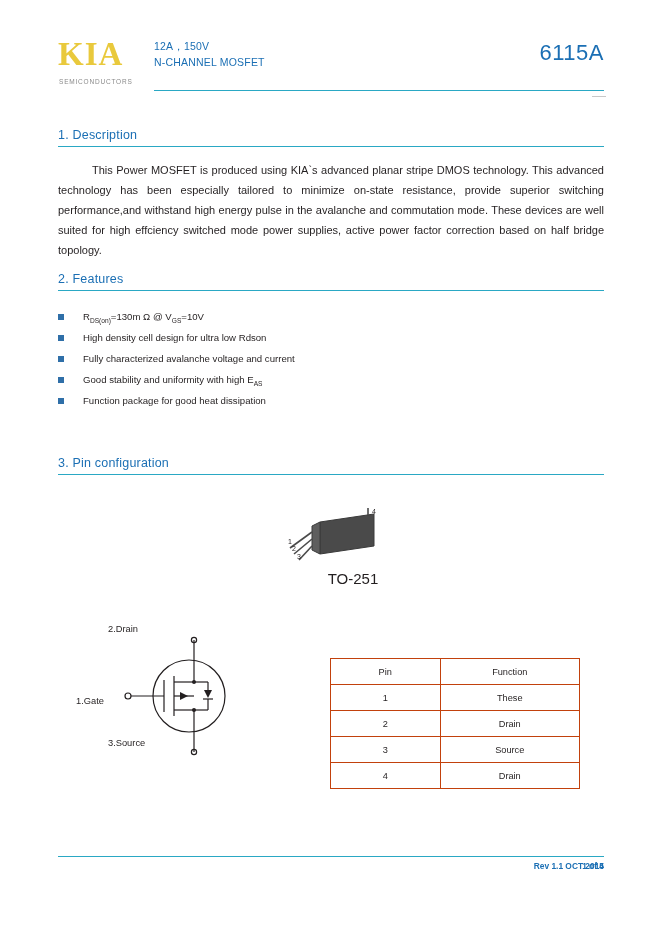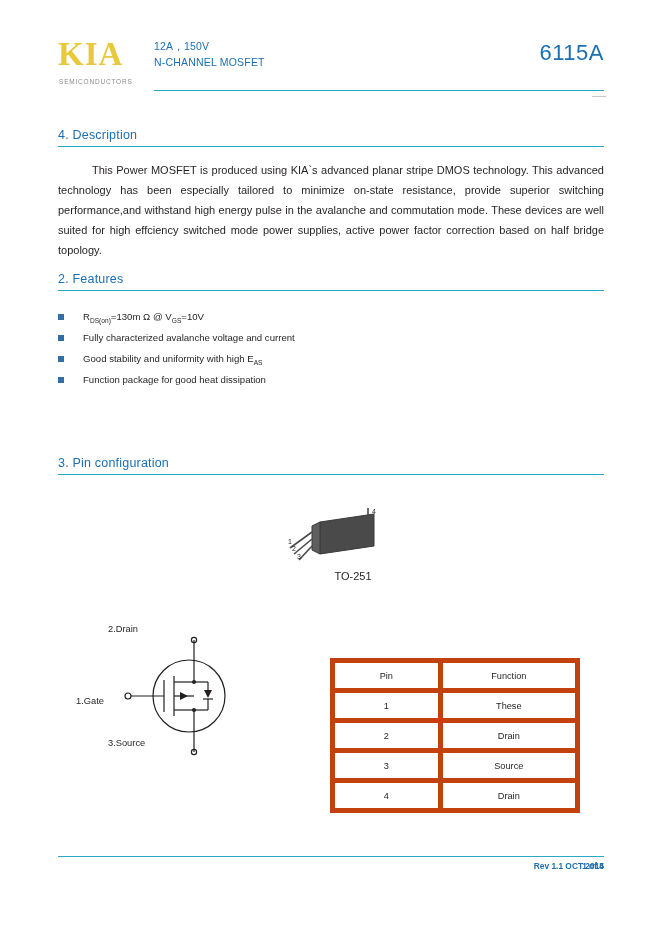--- a/index.html
+++ b/index.html
@@ -160,21 +160,21 @@
     top: 508px;
     width: 130px;
     height: 82px;
   }
   .pkg-label {
     position: absolute;
     left: 288px;
     top: 570px;
     width: 130px;
     text-align: center;
-    font-size: 11px;
+    font-size: 15px;
     color: #231f20;
   }
 
   .schem-wrap {
     position: absolute;
     left: 76px;
     top: 620px;
     width: 230px;
     height: 150px;
   }
@@ -190,21 +190,21 @@
 
   
   .pin-table {
     position: absolute;
     left: 330px;
     top: 658px;
     width: 250px;
     border-collapse: collapse;
   }
   .pin-table td, .pin-table th {
-    border: 5px solid #c2410c;
+    border: 1px solid #c2410c;
     font-size: 9.2px;
     font-weight: normal;
     text-align: center;
     height: 23px;
     color: #231f20;
   }
   .pin-table col.c1 { width: 110px; }
   .pin-table col.c2 { width: 140px; }
 
   
@@ -244,33 +244,37 @@
     <div class="logo-kia">KIA</div>
     <div class="logo-sub">SEMICONDUCTORS</div>
     <div class="hdr-line1">12A，150V</div>
     <div class="hdr-line2">N-CHANNEL MOSFET</div>
     <div class="part-no">6115A</div>
     <div class="hdr-rule"></div>
     <div class="hdr-rule-short"></div>
   </div>
 
   <div class="sec" id="sec-desc">
-    <div class="sec-title">4. Description</div>
+    <div class="sec-title">1. Description</div>
     <div class="sec-rule"></div>
   </div>
   <div class="desc-body"><span class="indent"></span><span>This Power MOSFET is produced using KIA`s advanced planar stripe DMOS technology. This advanced technology has been especially tailored to minimize on-state resistance, provide superior switching performance,and withstand high energy pulse in the avalanche and commutation mode. These devices are well suited for high effciency switched mode power supplies, active power factor correction based on half bridge topology.</span></div>
 
   <div class="sec" id="sec-feat">
     <div class="sec-title">2. Features</div>
     <div class="sec-rule"></div>
   </div>
   <div class="feat-list">
     <div class="feat-row">
       <div class="feat-bullet"></div>
       <div class="feat-text">R<sub>DS(on)</sub>=130m Ω @ V<sub>GS</sub>=10V</div>
+    </div>
+    <div class="feat-row">
+      <div class="feat-bullet"></div>
+      <div class="feat-text">High density cell design for ultra low Rdson</div>
     </div>
     <div class="feat-row">
       <div class="feat-bullet"></div>
       <div class="feat-text">Fully characterized avalanche voltage and current</div>
     </div>
     <div class="feat-row">
       <div class="feat-bullet"></div>
       <div class="feat-text">Good stability and uniformity with high E<sub>AS</sub></div>
     </div>
     <div class="feat-row">

